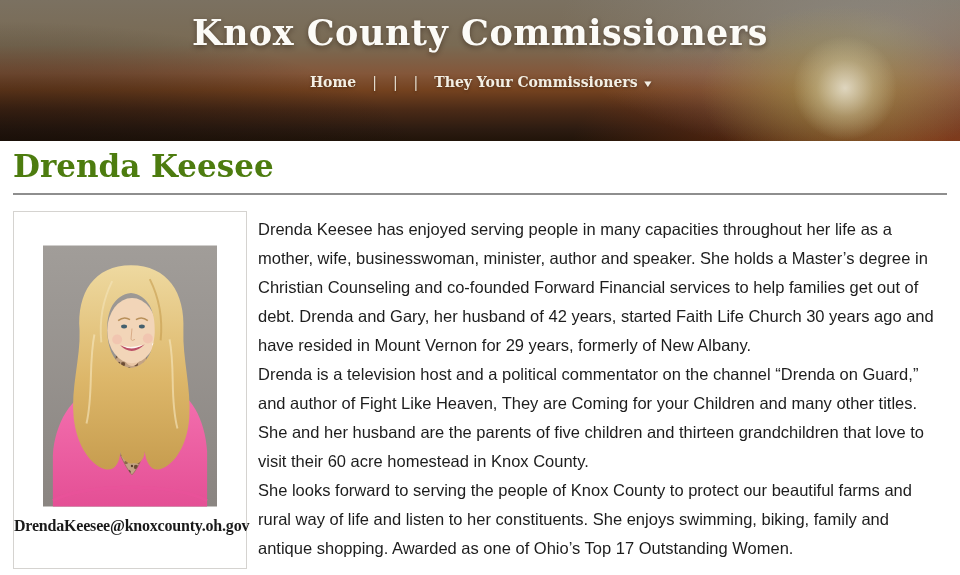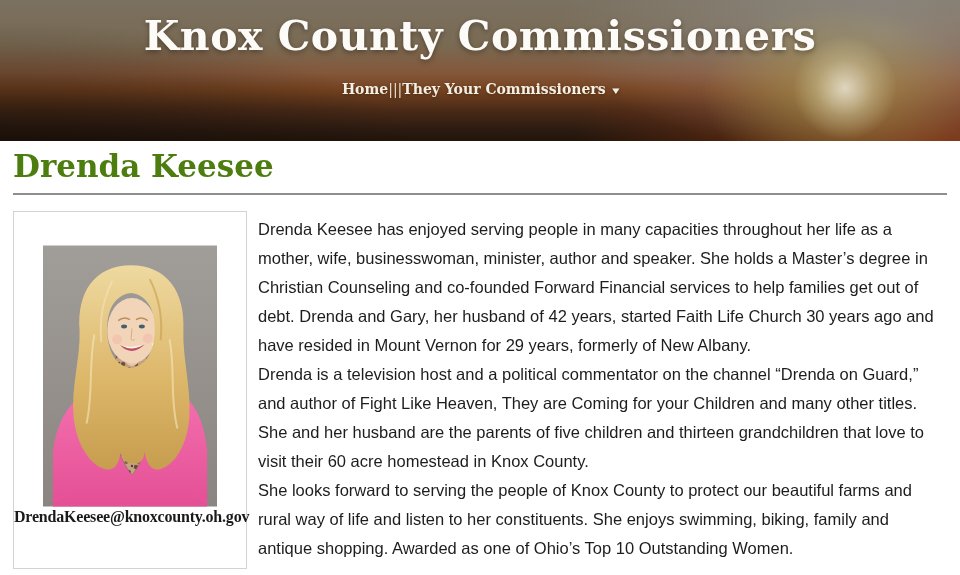--- a/index.html
+++ b/index.html
@@ -17,29 +17,30 @@
       radial-gradient(ellipse 430px 170px at 880px 30px, rgba(150,148,144,0.65) 0%, rgba(150,148,144,0) 75%),
       radial-gradient(ellipse 560px 230px at 960px 160px, rgba(155,62,22,0.85) 0%, rgba(155,62,22,0) 70%),
       radial-gradient(ellipse 620px 220px at 0px 175px, rgba(20,12,8,0.70) 0%, rgba(20,12,8,0) 70%),
       linear-gradient(180deg, #7b7161 0%, #796a53 32%, #84573a 52%, #74421f 64%, #4a2a17 78%, #2c1b11 92%, #211409 100%);
     display: flex; flex-direction: column; align-items: center;
   }
   .hero-title {
     margin-top: 12px;
     font-family: "DejaVu Serif", serif;
     font-weight: bold;
-    font-size: 41px;
+    font-size: 35px;
     line-height: 1.2;
     color: #fcfbf7;
     letter-spacing: 0.5px;
     text-shadow: 0 2px 5px rgba(35,18,8,0.45);
   }
   .main-nav {
     margin-top: 20px;
     display: flex; align-items: flex-start;
+    gap: 16px;
     font-family: "DejaVu Serif", serif;
     font-weight: bold;
     font-size: 14px;
     color: #f3efe4;
     text-shadow: 0 1px 3px rgba(35,18,8,0.4);
   }
   .main-nav a { color: #f3efe4; text-decoration: none; cursor: pointer; white-space: nowrap; }
   .nav-sep { color: #e9e3d5; font-weight: normal; }
   .nav-caret { font-size: 11px; margin-left: 7px; display: inline-block; transform: scaleX(1.3); }
 
@@ -66,20 +67,21 @@
     flex: 0 0 234px;
     width: 234px; height: 358px;
     border: 1px solid #d5d3d0;
     background: #ffffff;
     padding-top: 32px;
     text-align: center;
   }
   .photo-wrap { width: 174px; height: 264px; margin: 0 auto; display: block; }
   .profile-email {
     display: inline-block;
+    margin-top: 9px;
     font-family: "Liberation Serif", serif;
     font-weight: bold;
     font-size: 16px;
     color: #1a1a1a;
     text-decoration: none;
     letter-spacing: -0.2px;
   }
 
   
   .bio { flex: 1 1 auto; margin-left: 11px; padding-top: 4px; }
@@ -167,16 +169,16 @@
         <path d="M128,95 C134,125 128,155 136,185" stroke="#f6e8c0" stroke-width="2" fill="none" opacity="0.6"></path>
         <path d="M70,36 C60,56 57,78 59,98" stroke="#f6e8c0" stroke-width="2" fill="none" opacity="0.5"></path>
         <path d="M108,34 C118,54 121,76 119,96" stroke="#c79d4f" stroke-width="2" fill="none" opacity="0.6"></path>
       </svg>
       <a class="profile-email">DrendaKeesee@knoxcounty.oh.gov</a>
     </aside>
 
     <section class="bio">
       <p>Drenda Keesee has enjoyed serving people in many capacities throughout her life as a mother, wife, businesswoman, minister, author and speaker. She holds a Master’s degree in Christian Counseling and co-founded Forward Financial services to help families get out of debt. Drenda and Gary, her husband of 42 years, started Faith Life Church 30 years ago and have resided in Mount Vernon for 29 years, formerly of New Albany.</p>
       <p>Drenda is a television host and a political commentator on the channel “Drenda on Guard,” and author of Fight Like Heaven, They are Coming for your Children and many other titles. She and her husband are the parents of five children and thirteen grandchildren that love to visit their 60 acre homestead in Knox County.</p>
-      <p>She looks forward to serving the people of Knox County to protect our beautiful farms and rural way of life and listen to her constituents. She enjoys swimming, biking, family and antique shopping. Awarded as one of Ohio’s Top 10 Outstanding Women.</p>
+      <p>She looks forward to serving the people of Knox County to protect our beautiful farms and rural way of life and listen to her constituents. She enjoys swimming, biking, family and antique shopping. Awarded as one of Ohio’s Top 17 Outstanding Women.</p>
     </section>
   </div>
 </div>
 
 </body></html>

